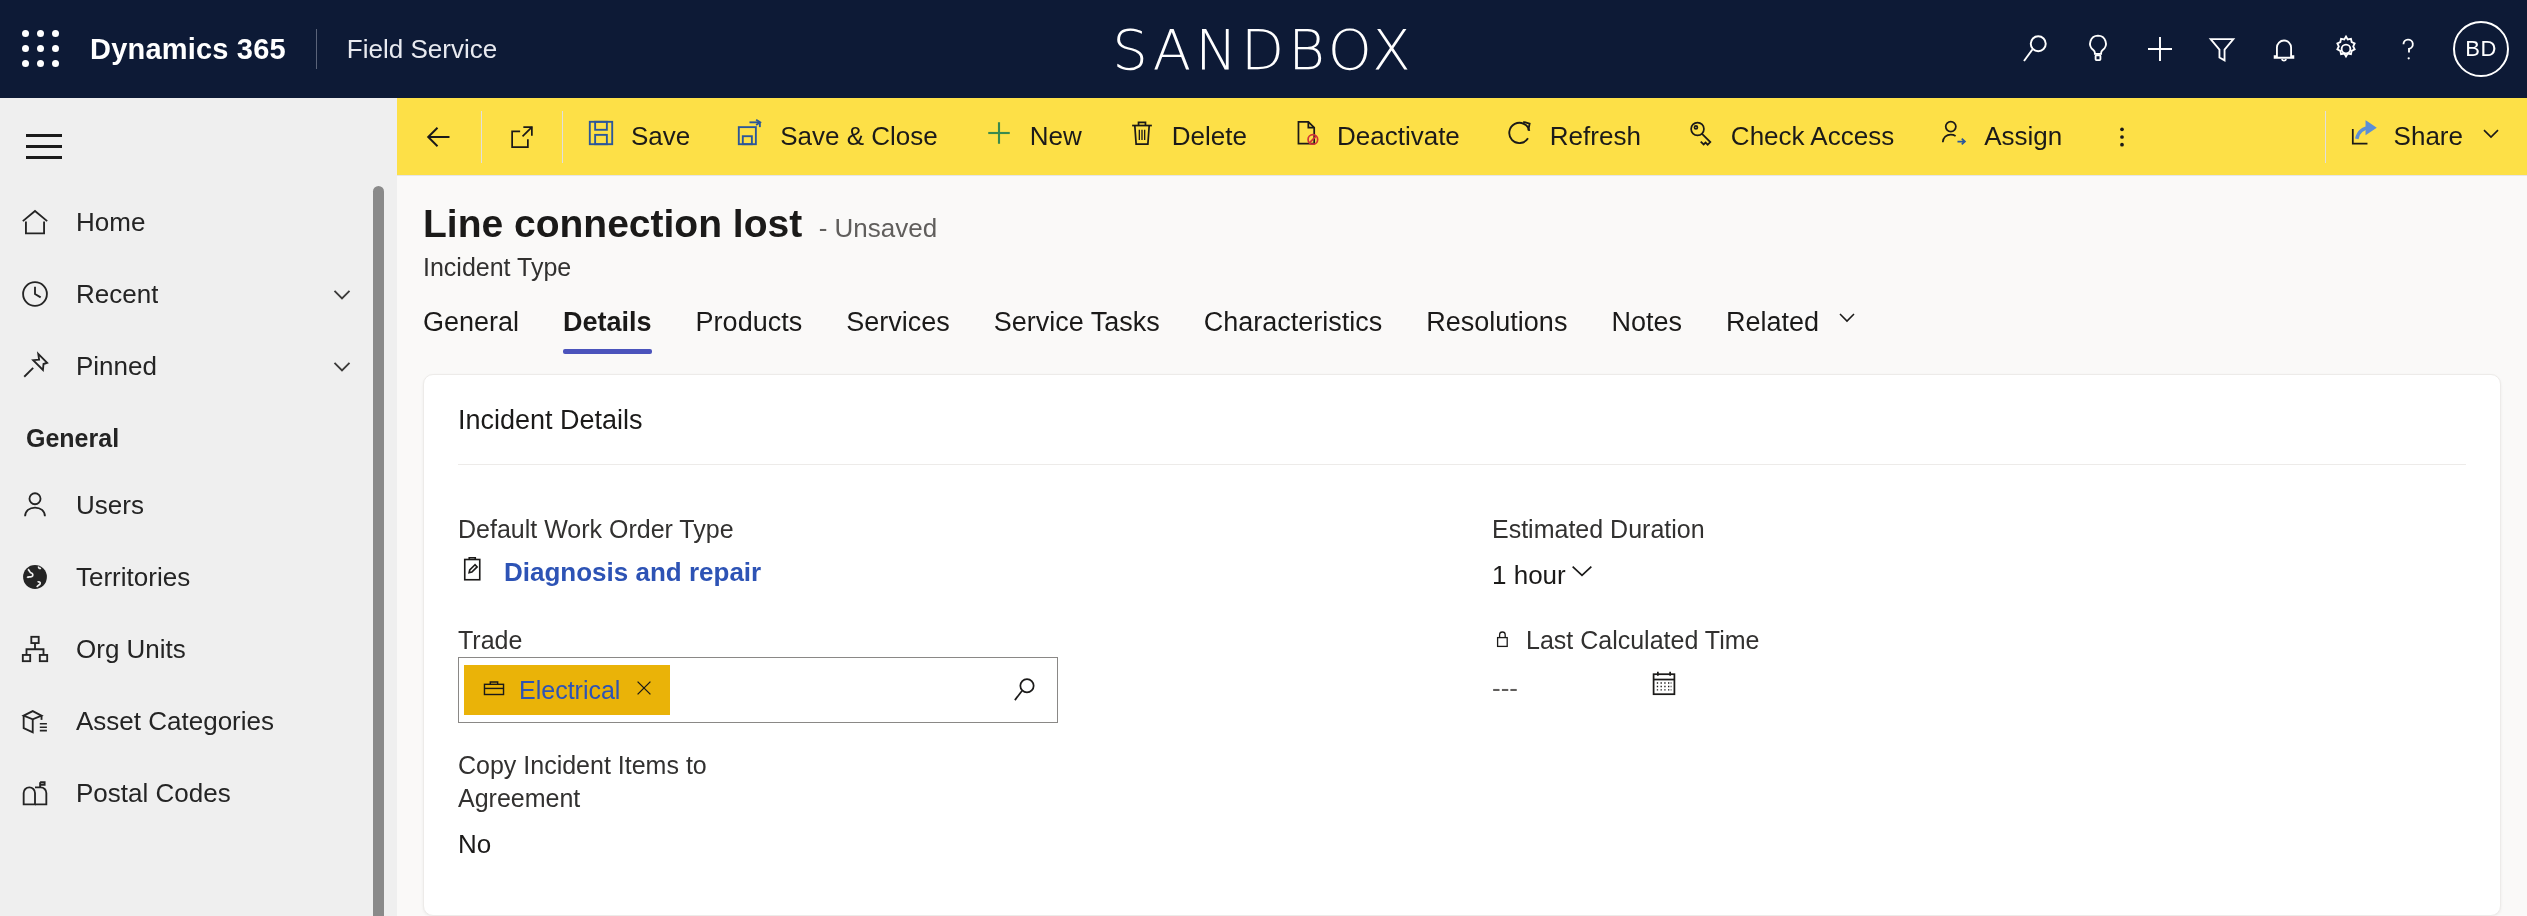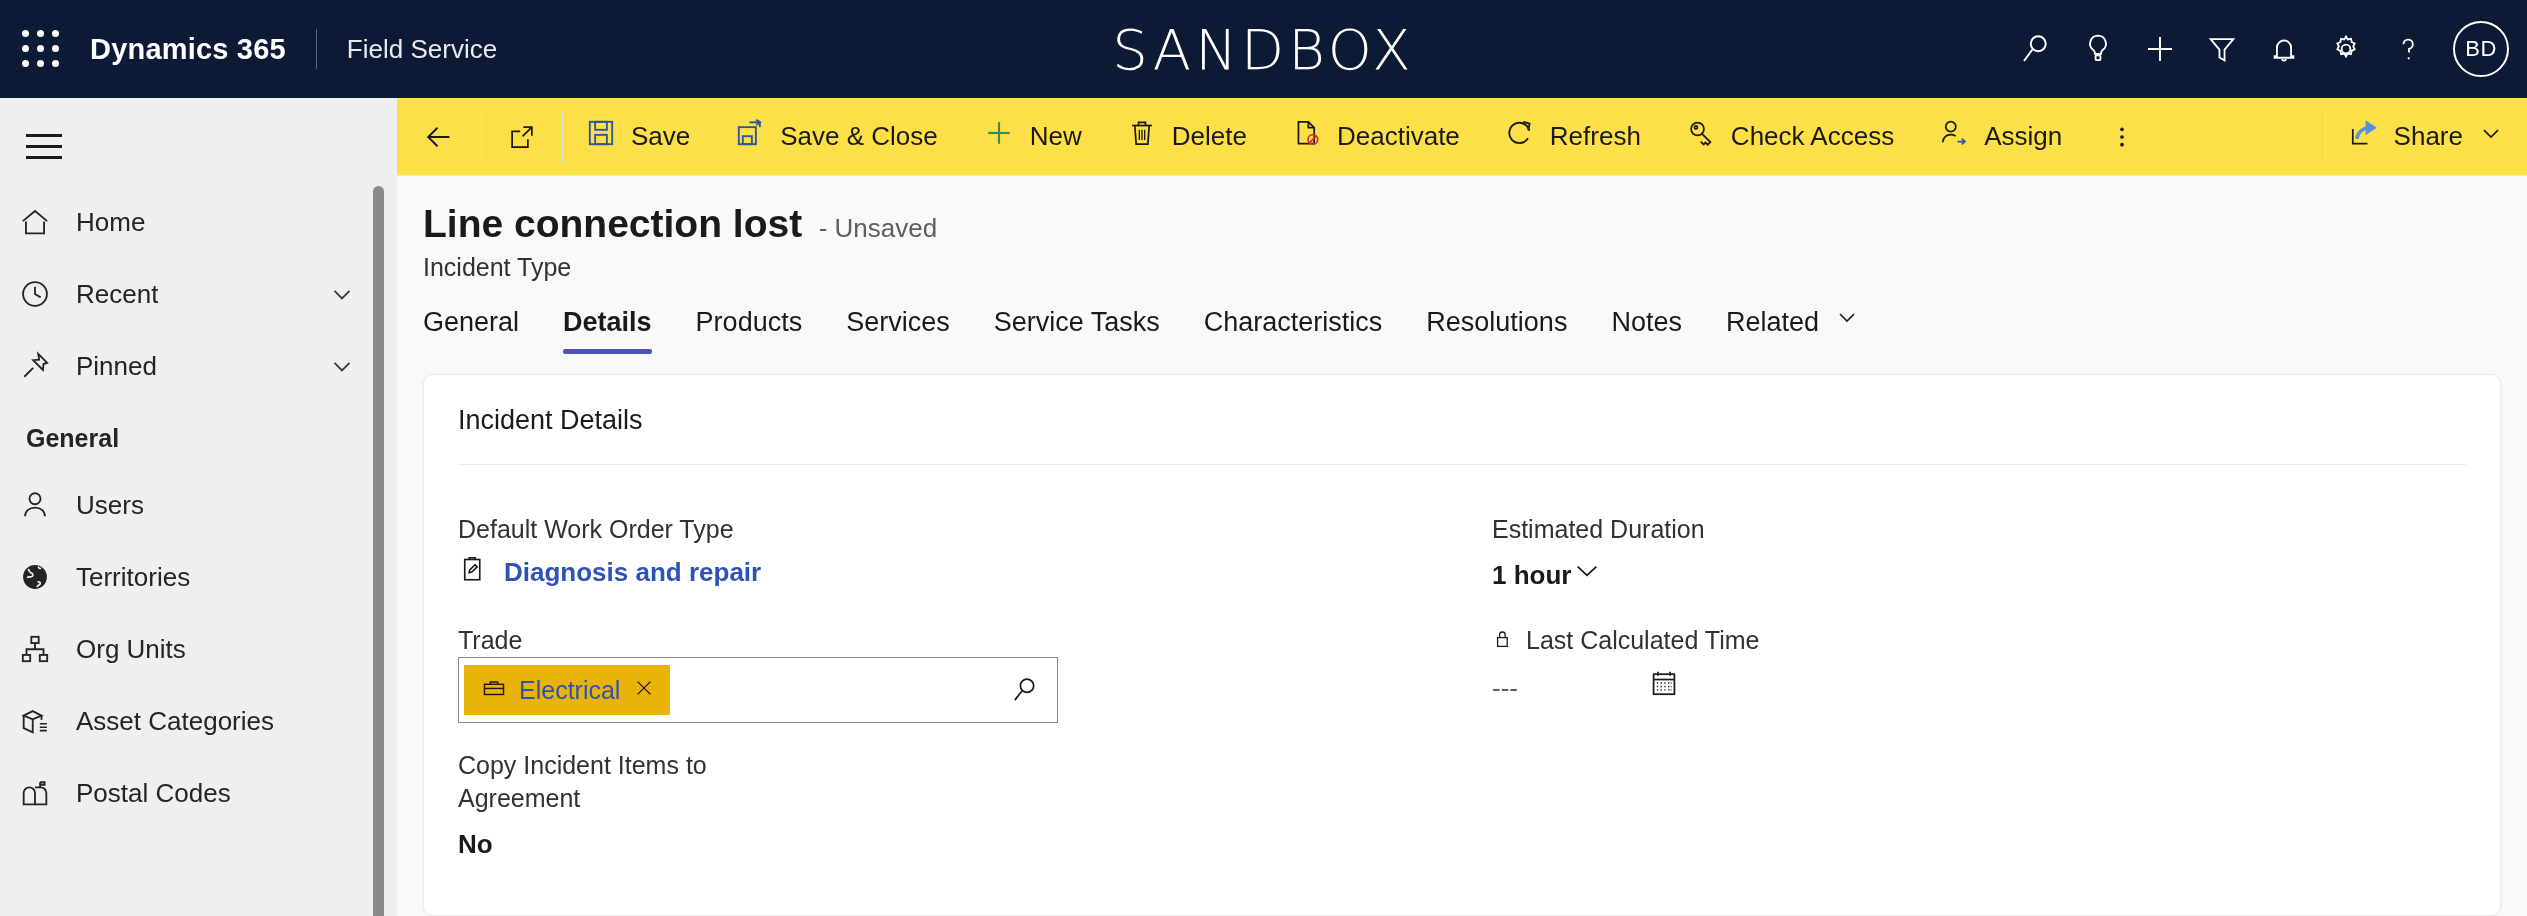--- a/index.html
+++ b/index.html
@@ -171,21 +171,21 @@
     width: 330px; min-width: 330px;
     font-size: 25px; color: #323130; line-height: 1.32;
     padding-top: 10px;
     display: flex; align-items: flex-start; gap: 10px;
   }
   .field-value { flex: 1; display: flex; align-items: center; min-height: 52px; }
   .link-value {
     color: #2d53b5; font-size: 26px; font-weight: bold;
     display: flex; align-items: center; gap: 16px; cursor: pointer;
   }
-  .static-value { font-size: 26px; color: #1b1a19; font-weight: bold; padding-top: 6px; }
+  .static-value { font-size: 26px; color: #1b1a19; font-weight: normal; padding-top: 6px; }
   .dim-value { font-size: 26px; color: #605e5c; padding-top: 6px; }
 
   .lookup {
     width: 600px; height: 66px; border: 1px solid #8a8886; background: #ffffff;
     display: flex; align-items: center; padding: 0 10px 0 0;
   }
   .lookup-chip {
     display: flex; align-items: center; gap: 12px;
     background: #eab308; height: 50px; padding: 0 14px 0 17px; margin-left: 5px;
     cursor: pointer;

